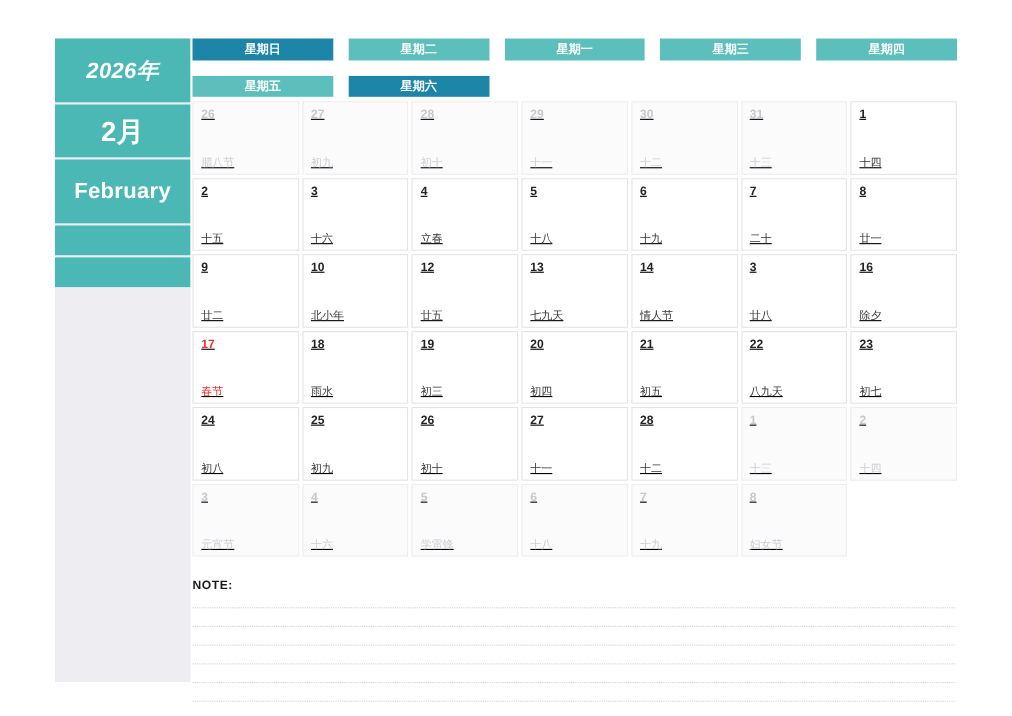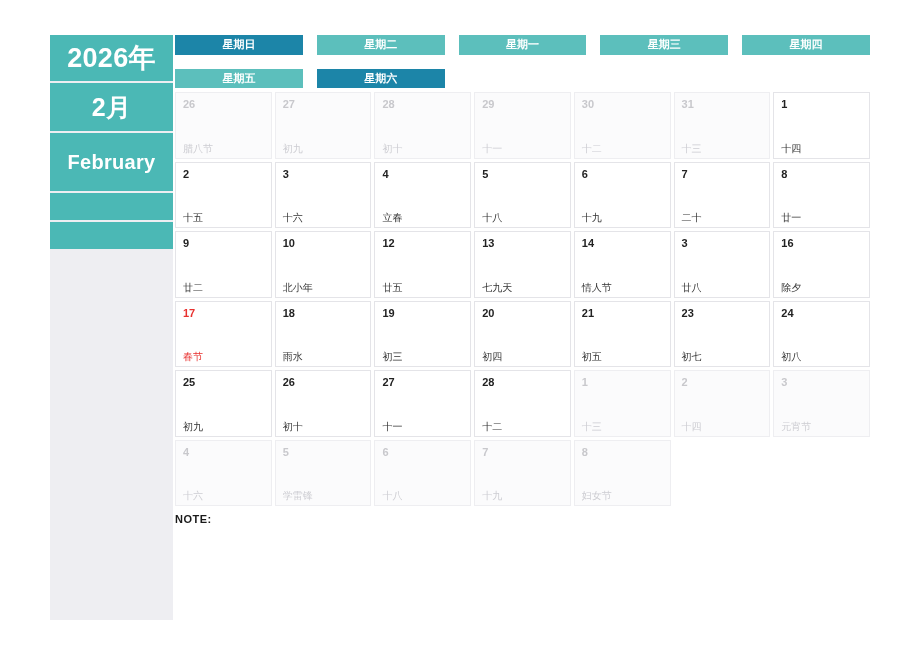--- a/index.html
+++ b/index.html
@@ -45,21 +45,21 @@
     background: #4bb8b5;
     height: 54px;
     margin-bottom: 2px;
     display: flex;
     align-items: center;
     justify-content: center;
     color: #ffffff;
     font-weight: bold;
     letter-spacing: .3px;
   }
-  .side-block.b-year   { font-size: 27px; height: 46px; }
+  .side-block.b-year   { font-size: 20px; height: 58px; font-style: italic; }
   .side-block.b-month  { font-size: 25px; height: 48px; }
   .side-block.b-engmon { font-size: 20px; height: 58px; }
   .side-block.b-empty  { height: 27px; }
   .side-filler { flex: 1 1 auto; background: #eeeef2; }
 
   
   #main {
     flex: 1 1 auto;
     height: 585px;
     padding-left: 2px;
@@ -87,20 +87,21 @@
   .wd.weekend { background: #1c85a8; }
 
   
   #day-grid {
     display: grid;
     grid-template-columns: repeat(7, 1fr);
     grid-template-rows: repeat(6, 1fr);
     gap: 3px;
     flex: 0 0 414px;
     margin-top: 4px;
+    text-decoration: underline;
   }
   .day {
     border: 1px solid #e4e4e8;
     background: #ffffff;
     position: relative;
     box-sizing: border-box;
     padding: 5px 7px 4px 7px;
     display: flex;
     flex-direction: column;
     justify-content: space-between;
@@ -118,24 +119,24 @@
   }
   .day.muted { background: #fbfbfc; border-color: #eeeef1; }
   .day.muted .num   { color: #c8c8cc; font-weight: bold; }
   .day.muted .lunar { color: #cdcdd2; }
   .day.holiday .num   { color: #e8312f; }
   .day.holiday .lunar { color: #e8312f; }
 
   
   #note-area {
     flex: 1 1 auto;
-    margin-top: 7px;
+    margin-top: 20px;
     padding-right: 2px;
     display: flex;
-    flex-direction: row;
+    flex-direction: column;
   }
   #note-label {
     font-size: 11px;
     font-weight: bold;
     color: #1a1a1a;
     letter-spacing: .5px;
     margin-bottom: 2px;
   }
   .note-line {
     height: 16px;
@@ -291,20 +292,24 @@
           </div>
           <div class="day">
             <div class="num">20</div>
             <div class="lunar">初四</div>
           </div>
           <div class="day">
             <div class="num">21</div>
             <div class="lunar">初五</div>
           </div>
           <div class="day">
+            <div class="num">22</div>
+            <div class="lunar">八九天</div>
+          </div>
+          <div class="day">
             <div class="num">23</div>
             <div class="lunar">初七</div>
           </div>
           <div class="day">
             <div class="num">24</div>
             <div class="lunar">初八</div>
           </div>
           <div class="day">
             <div class="num">25</div>
             <div class="lunar">初九</div>

